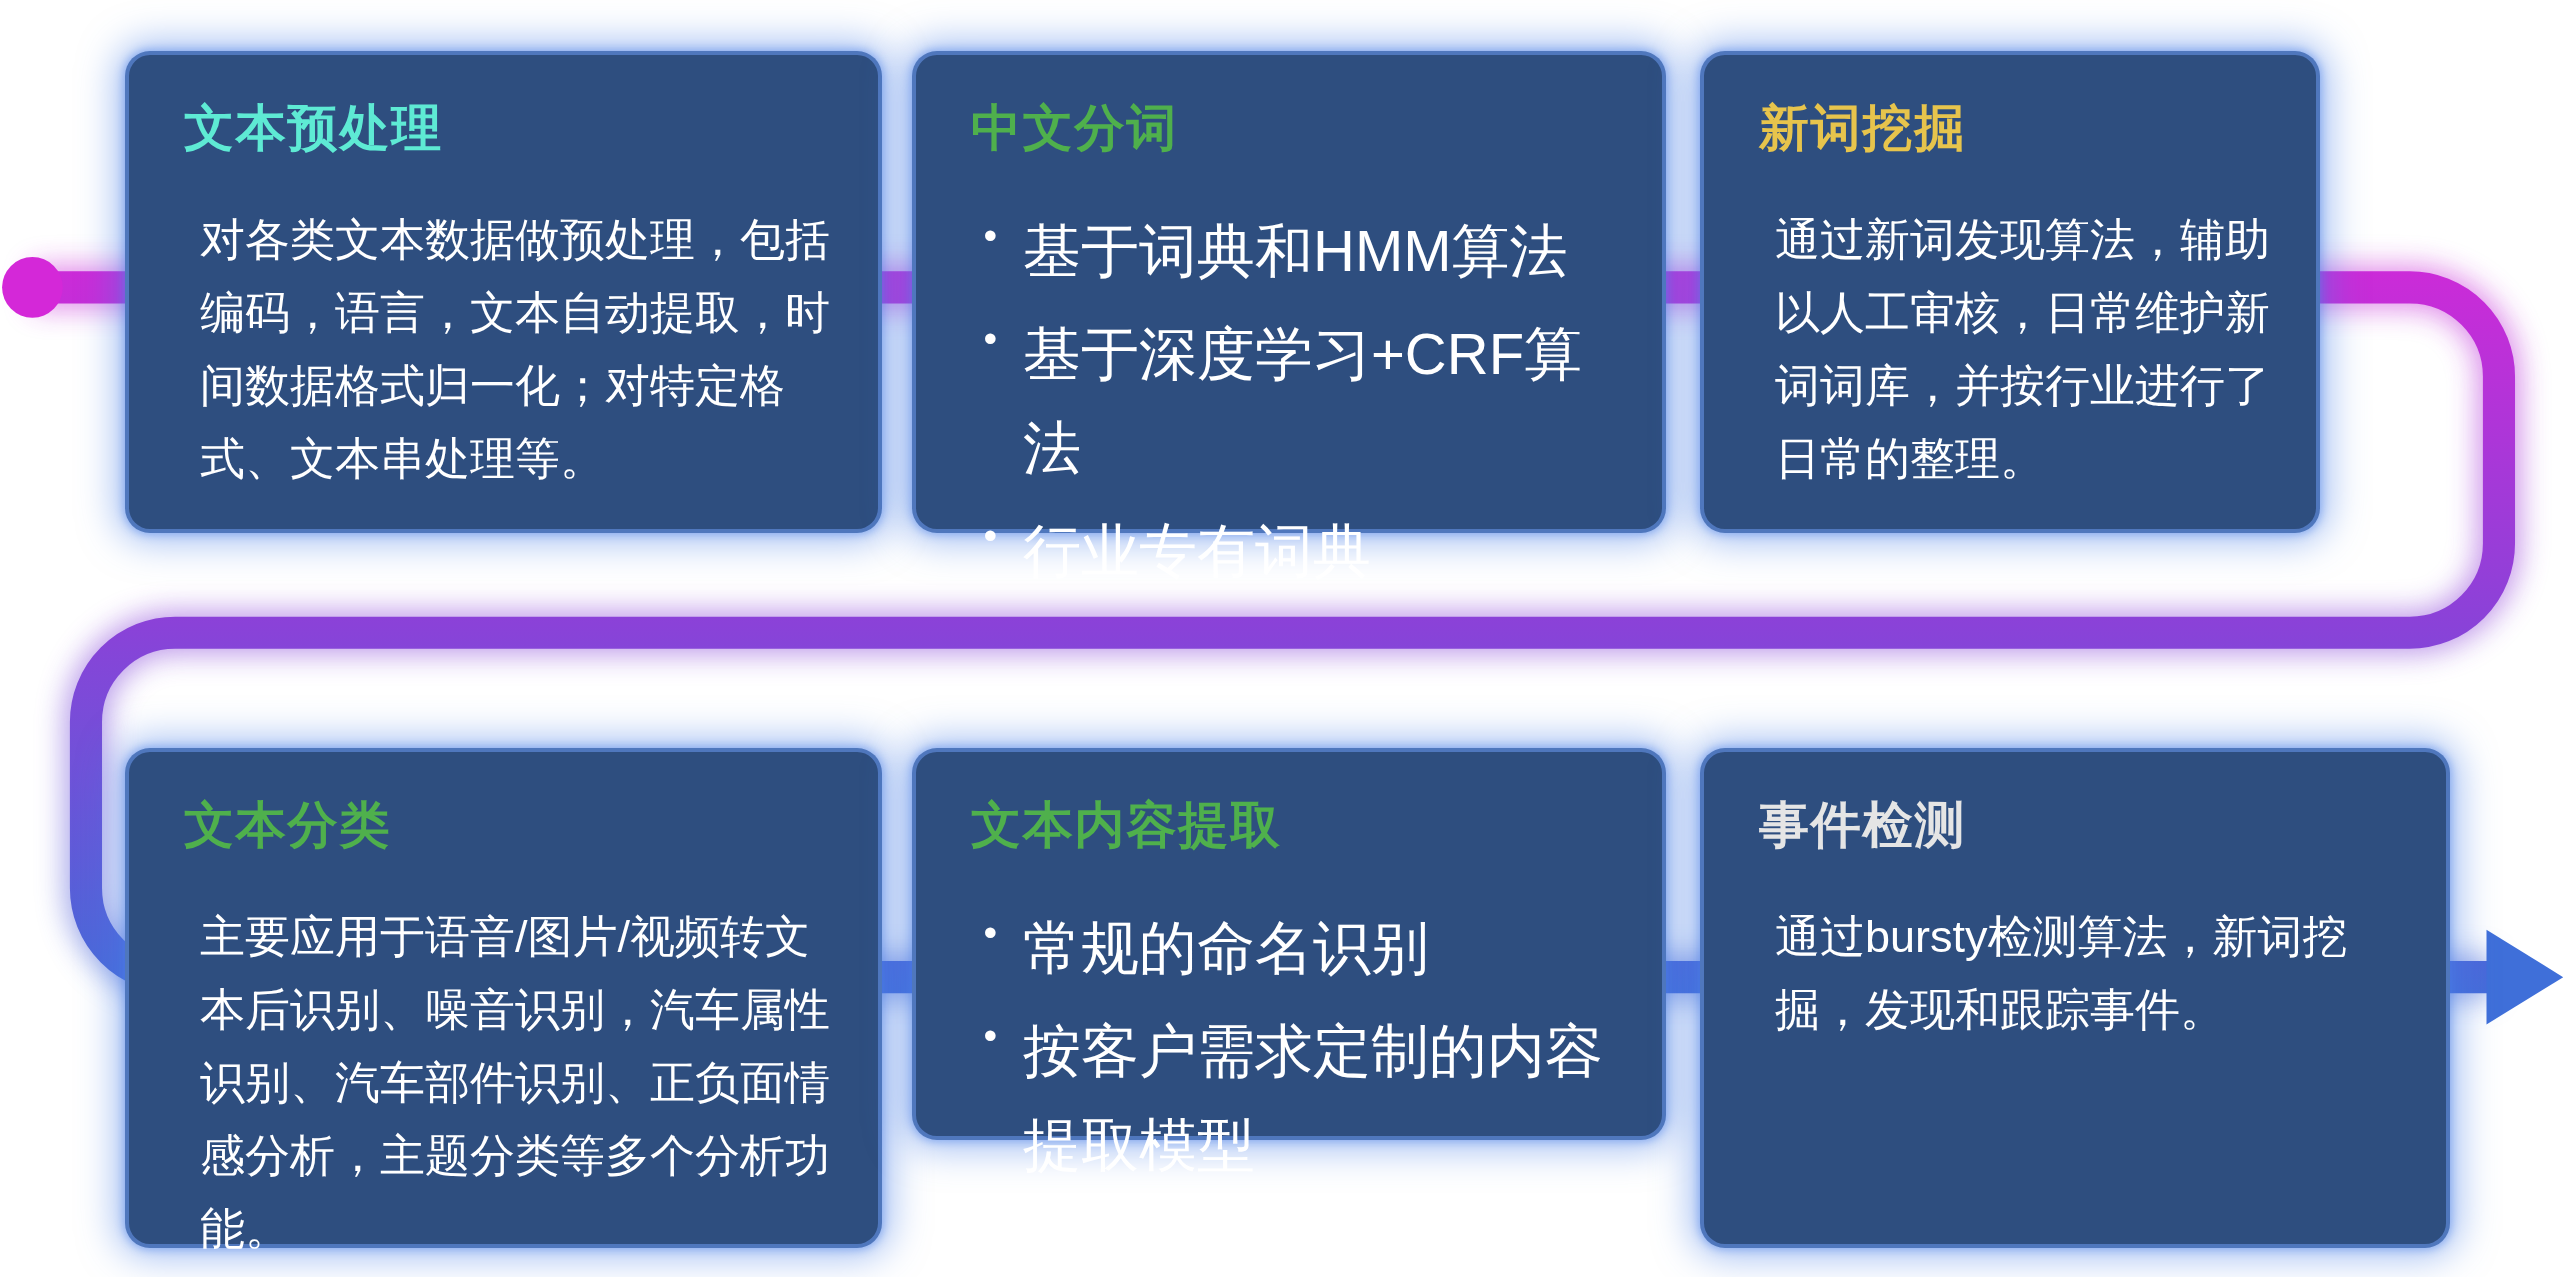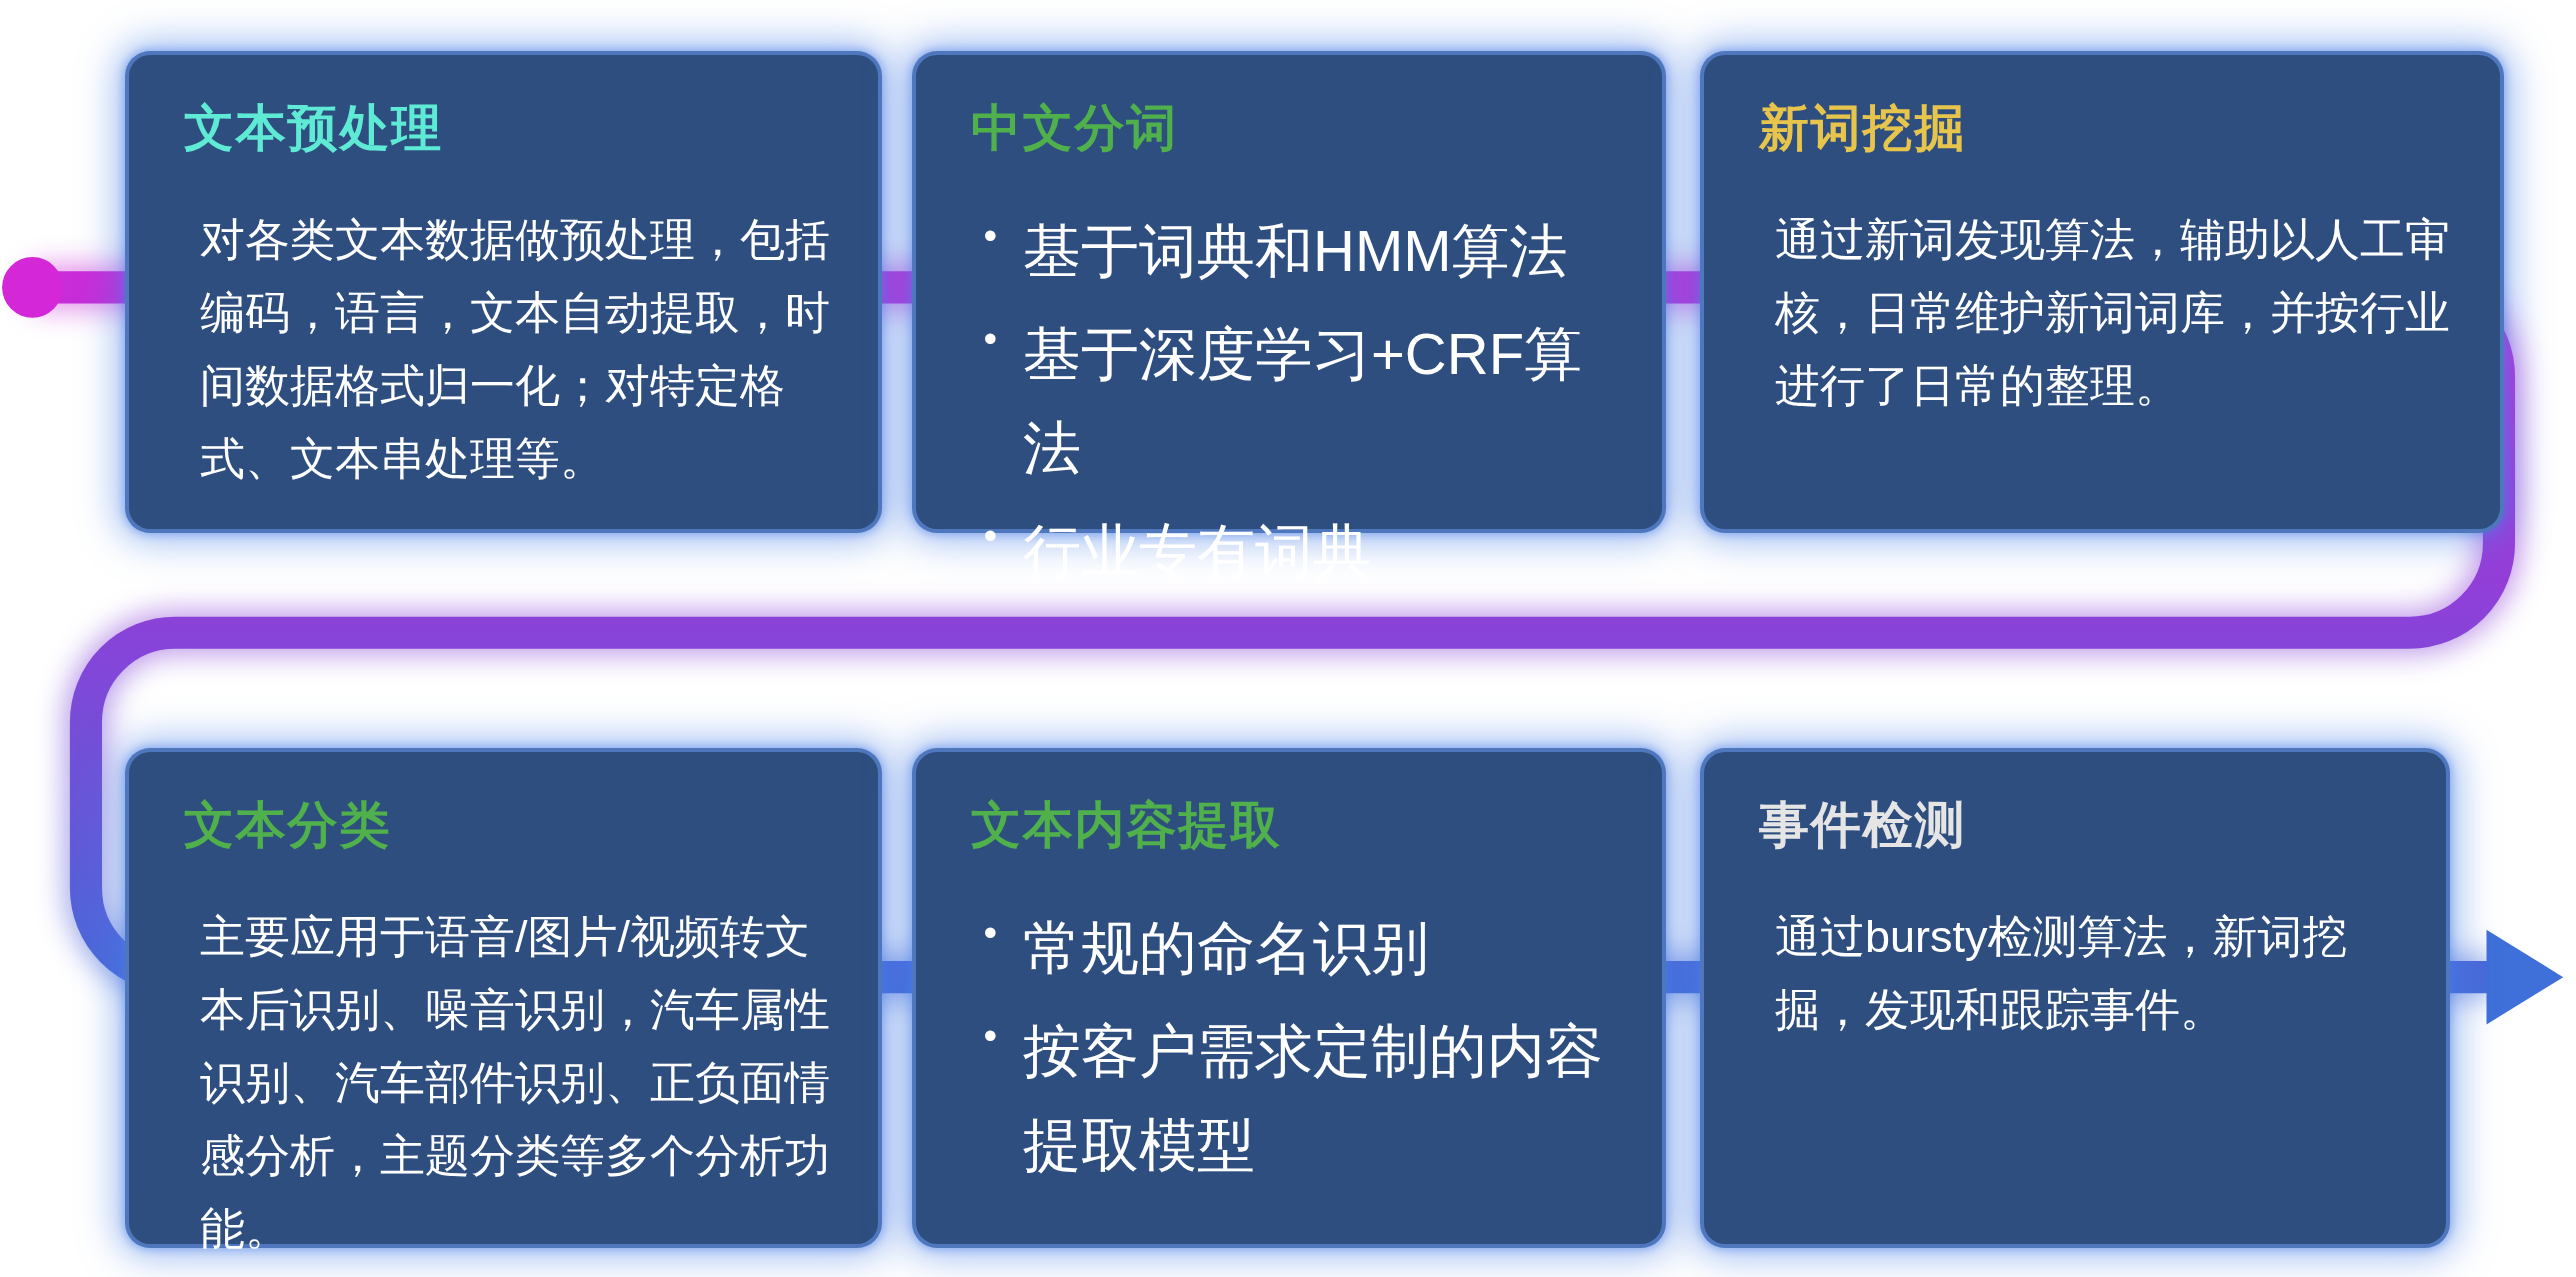--- a/index.html
+++ b/index.html
@@ -33,23 +33,23 @@
     z-index:1;
     background:var(--card-bg);
     border:4.5px solid rgba(108,153,240,0.55);
     border-radius:25px;
     box-shadow:0 0 37px 9px rgba(74,127,232,0.50), 0 0 9px 1.8px rgba(74,127,232,0.45);
     padding:43px 28.6px 36px 55px;
     color:var(--body-text);
   }
   .c1{left:125px;  top:51px;  width:757px; height:482px;}
   .c2{left:912px; top:51px;  width:754px; height:482px;}
-  .c3{left:1700px; top:51px;  width:804px; height:482px;}
+  .c3{left:1700px; top:51px;  width:620px; height:482px;}
   .c4{left:125px;  top:748px; width:757px; height:500px;}
-  .c5{left:912px; top:748px; width:754px; height:500px;}
+  .c5{left:912px; top:748px; width:754px; height:392px;}
   .c6{left:1700px; top:748px; width:750px; height:500px;}
   .card-title{
     margin:0 0 46px 0;
     font-size:50px;
     font-weight:bold;
     letter-spacing:1.8px;
     line-height:1.2;
   }
   .card-body{
     margin:16px;

